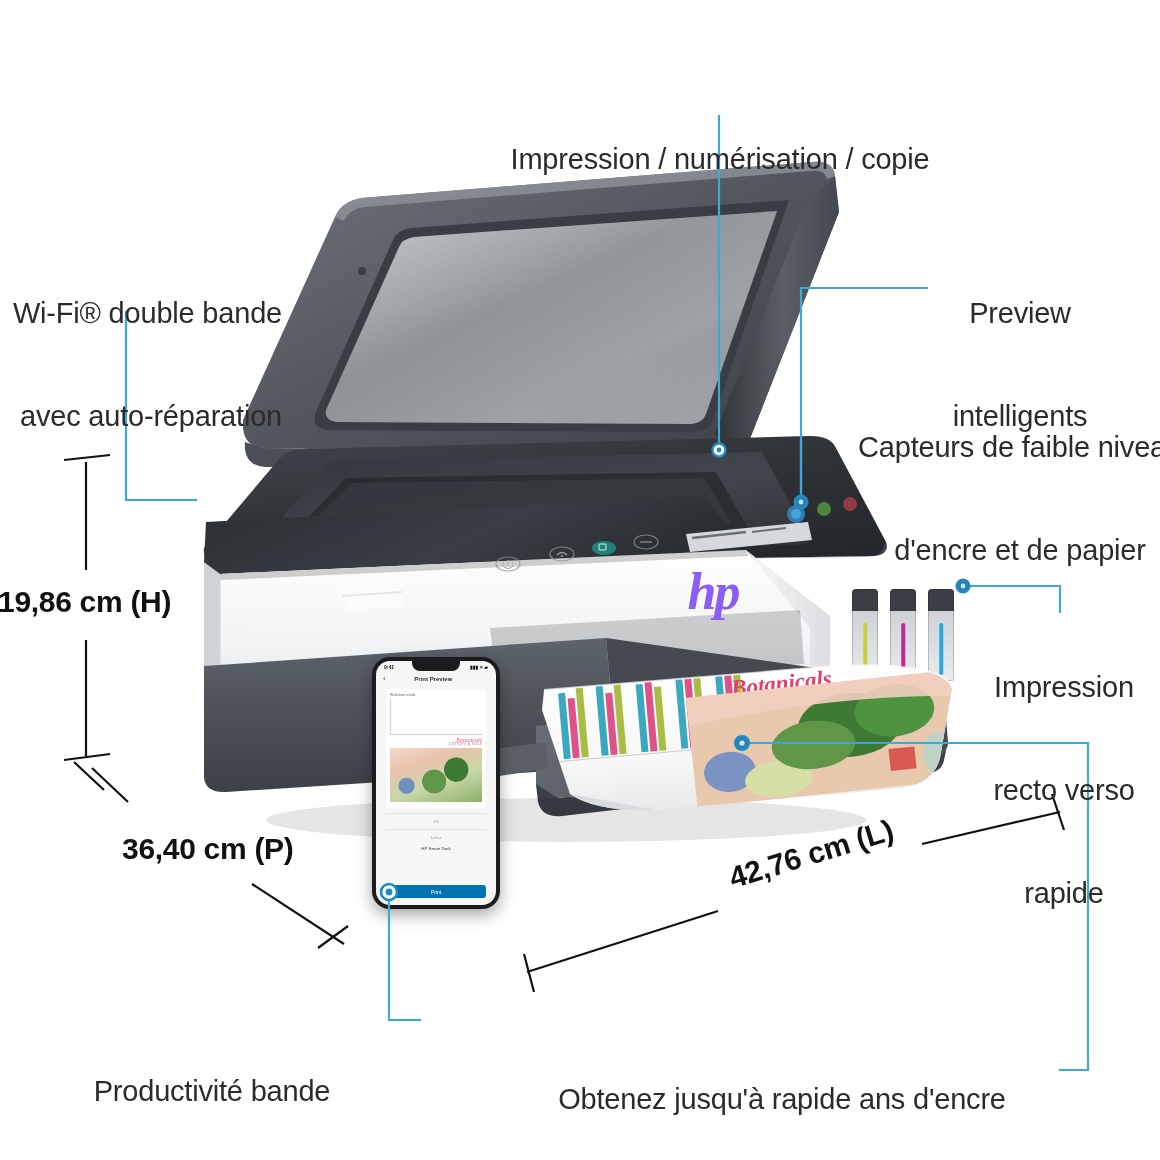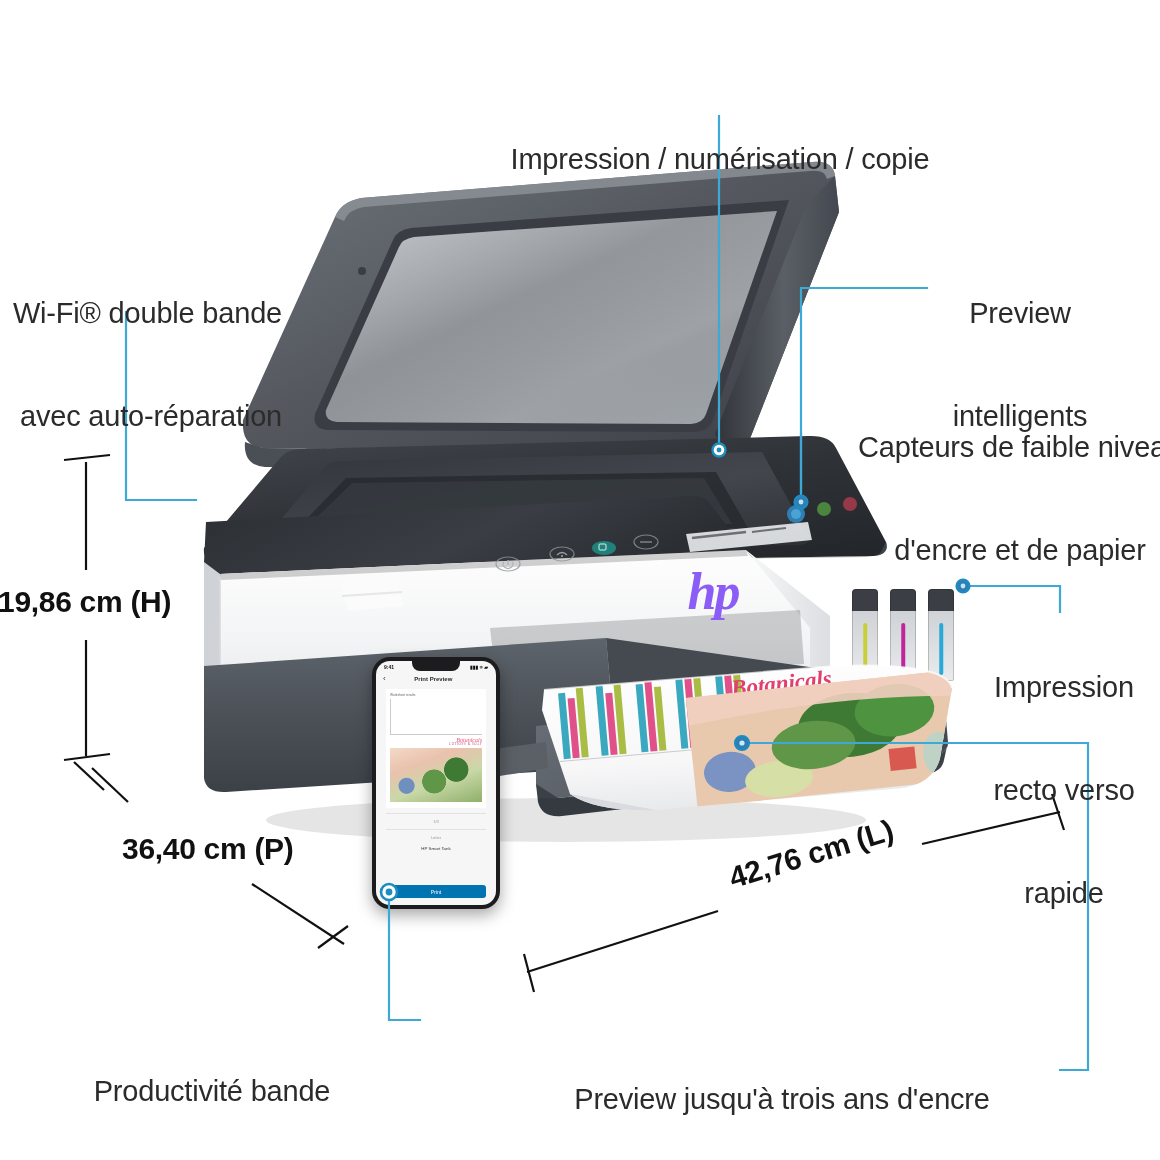--- a/index.html
+++ b/index.html
@@ -555,21 +555,21 @@
     <div>recto verso</div>
     <div>rapide</div>
   </div>
 
   <div class="callout ca-center" style="left:28px; top:1006px; width:368px;">
     <div>Productivité bande</div>
     
   </div>
 
   <div class="callout ca-center" style="left:496px; top:1014px; width:572px;">
-    <div>Preview jusqu'à trois ans d'encre</div>
+    <div>Obtenez jusqu'à rapide ans d'encre</div>
     
     
   </div>
 
   <div class="dim" style="left:-2px; top:585px;">19,86 cm (H)</div>
 
   <div class="dim" style="left:88px; top:832px;margin-left:34px;">36,40 cm (P)</div>
 
   <div class="dim" style="left:730px; top:862px; transform:rotate(-17deg); transform-origin:left center;">42,76 cm (L)</div>
 

